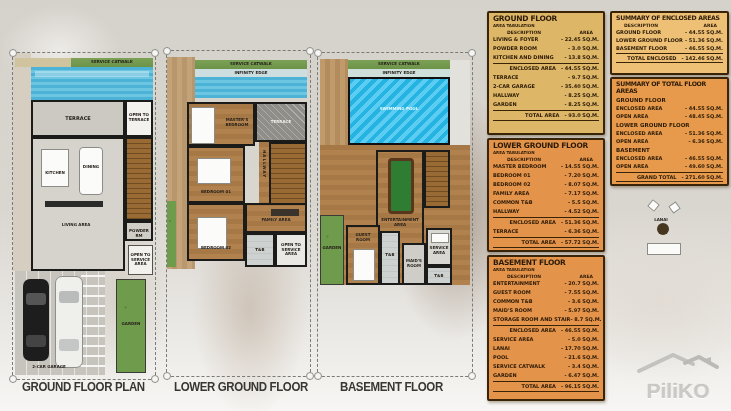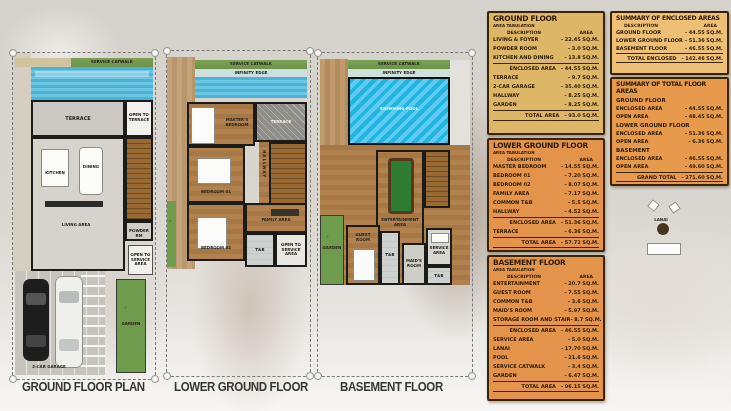--- a/index.html
+++ b/index.html
@@ -428,13 +428,21 @@
         </div>
       </div>
     <div class="t-body" style="margin-top:2px">
         <div class="trow tot">
           <span class="td">GRAND TOTAL</span>
           <span class="ta">-  271.60 SQ.M.</span>
         </div>
       </div>
   </aside>
 
+  <div class="wm">
+    <svg width="86" height="26" viewBox="0 0 86 26">
+      <path d="M4 22 L38 6 L58 15" fill="none" stroke="#bdbcb9" stroke-width="4" stroke-linecap="round"></path>
+      <path d="M50 14 L64 8 L82 18" fill="none" stroke="#b3b2af" stroke-width="4" stroke-linecap="round"></path>
+      <path d="M70 10 L76 8 L76 14 Z" fill="#b3b2af"></path>
+    </svg>
+    <div class="wm-text">PiliKO</div>
+  </div>
 </div>
 
 </body></html>

